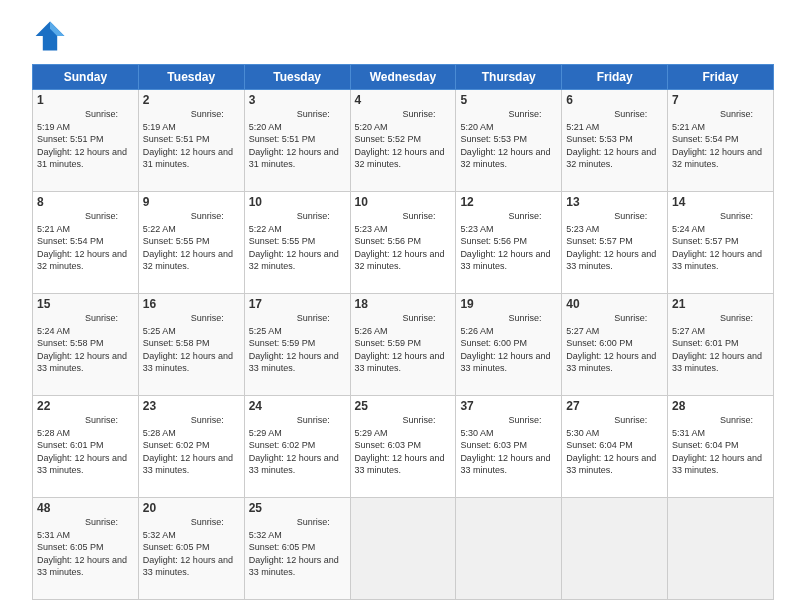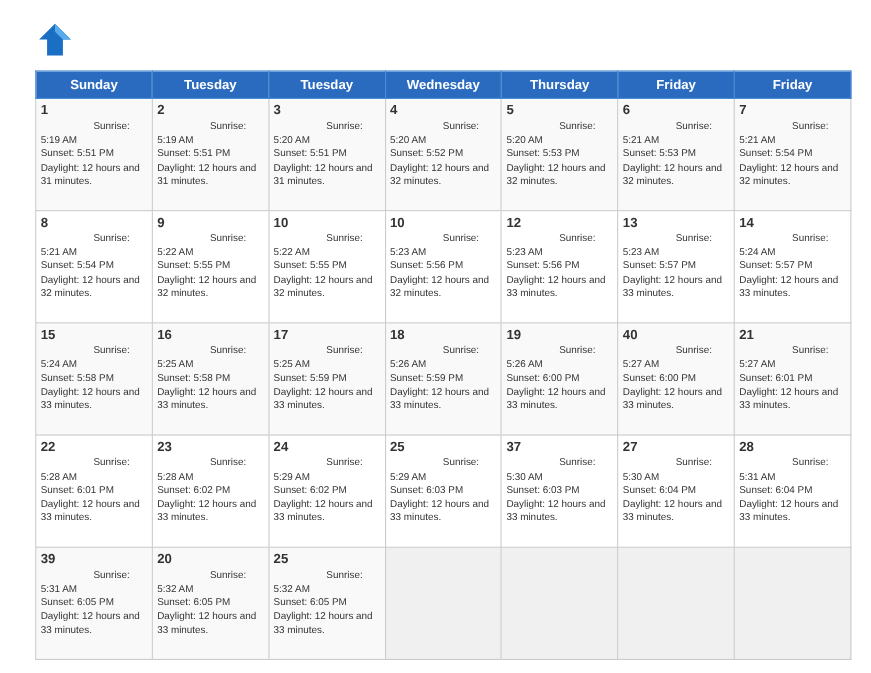--- a/index.html
+++ b/index.html
@@ -162,21 +162,21 @@
         <tr>
           <td><span class="day-num">22</span><span class="day-info">Sunrise: 5:28 AM<br>Sunset: 6:01 PM<br>Daylight: 12 hours and 33 minutes.</span></td>
           <td><span class="day-num">23</span><span class="day-info">Sunrise: 5:28 AM<br>Sunset: 6:02 PM<br>Daylight: 12 hours and 33 minutes.</span></td>
           <td><span class="day-num">24</span><span class="day-info">Sunrise: 5:29 AM<br>Sunset: 6:02 PM<br>Daylight: 12 hours and 33 minutes.</span></td>
           <td><span class="day-num">25</span><span class="day-info">Sunrise: 5:29 AM<br>Sunset: 6:03 PM<br>Daylight: 12 hours and 33 minutes.</span></td>
           <td><span class="day-num">37</span><span class="day-info">Sunrise: 5:30 AM<br>Sunset: 6:03 PM<br>Daylight: 12 hours and 33 minutes.</span></td>
           <td><span class="day-num">27</span><span class="day-info">Sunrise: 5:30 AM<br>Sunset: 6:04 PM<br>Daylight: 12 hours and 33 minutes.</span></td>
           <td><span class="day-num">28</span><span class="day-info">Sunrise: 5:31 AM<br>Sunset: 6:04 PM<br>Daylight: 12 hours and 33 minutes.</span></td>
         </tr>
         <tr>
-          <td><span class="day-num">39</span><span class="day-info">Sunrise: 5:31 AM<br>Sunset: 6:05 PM<br>Daylight: 12 hours and 33 minutes.</span></td>
+          <td><span class="day-num">48</span><span class="day-info">Sunrise: 5:31 AM<br>Sunset: 6:05 PM<br>Daylight: 12 hours and 33 minutes.</span></td>
           <td><span class="day-num">20</span><span class="day-info">Sunrise: 5:32 AM<br>Sunset: 6:05 PM<br>Daylight: 12 hours and 33 minutes.</span></td>
           <td><span class="day-num">25</span><span class="day-info">Sunrise: 5:32 AM<br>Sunset: 6:05 PM<br>Daylight: 12 hours and 33 minutes.</span></td>
           <td class="empty-cell"></td>
           <td class="empty-cell"></td>
           <td class="empty-cell"></td>
           <td class="empty-cell"></td>
         </tr>
       </tbody>
   </table>
 </div>

